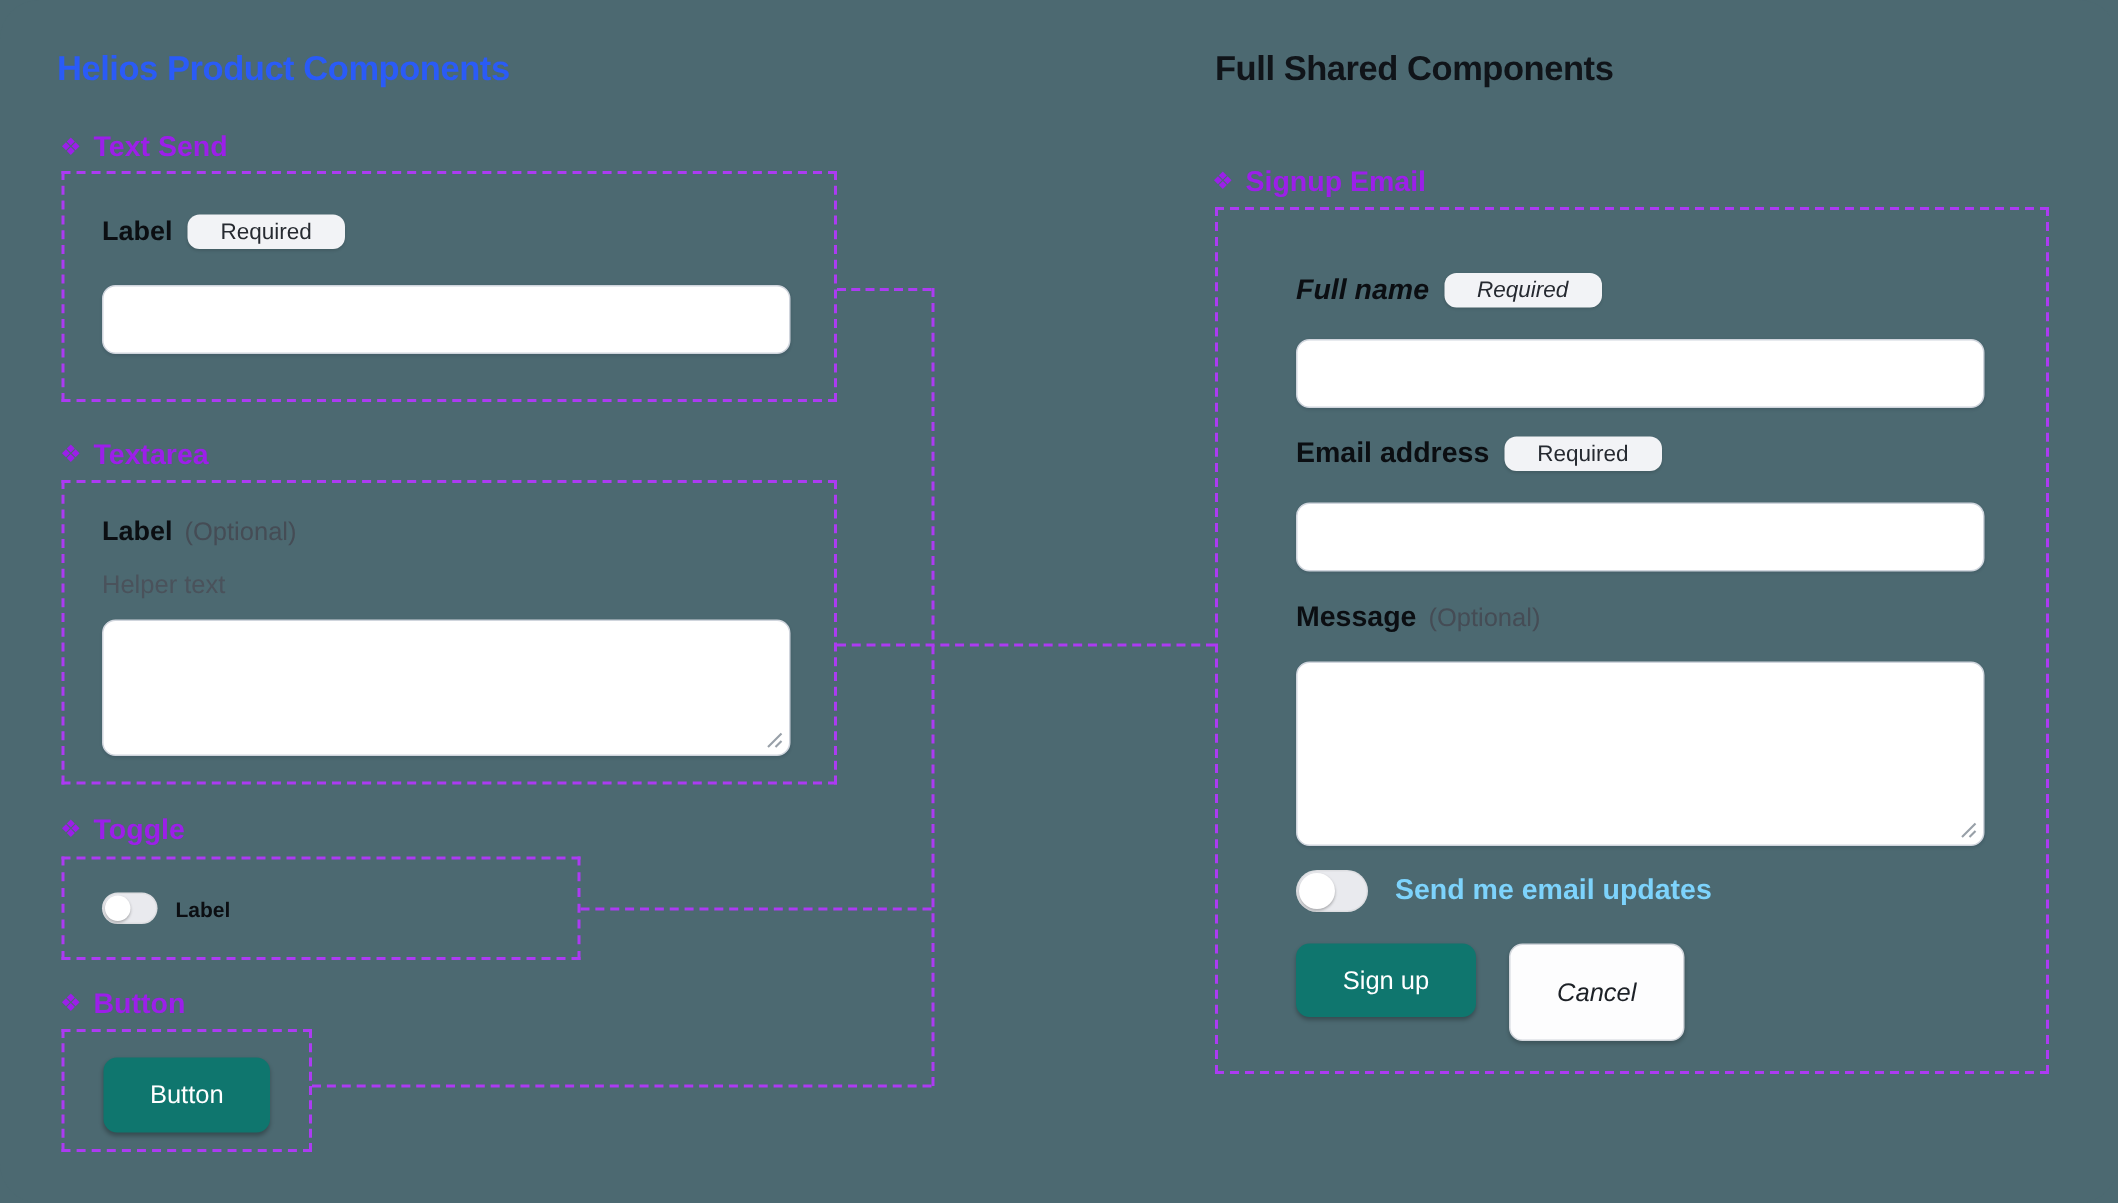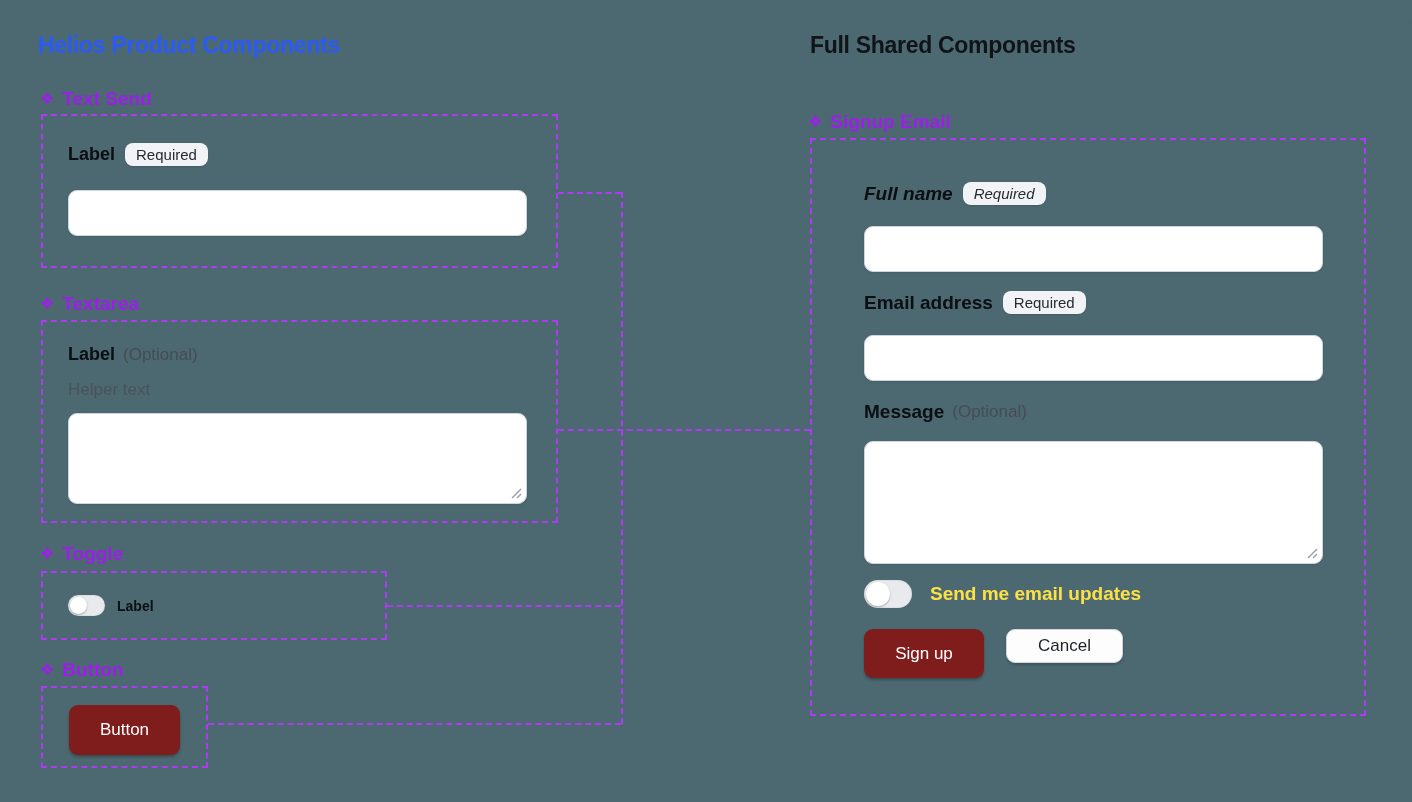--- a/index.html
+++ b/index.html
@@ -15,21 +15,21 @@
   .marker { font-size:16px; line-height:1; }
 
   .dashed-box { position:absolute; border:2px dashed #AC3BF2; box-sizing:border-box; }
   .conn-h { position:absolute; border-top:2px dashed #AC3BF2; height:0; }
   .conn-v { position:absolute; border-left:2px dashed #AC3BF2; width:0; }
 
   .label-row { position:absolute; display:flex; align-items:center; white-space:nowrap; }
   .field-label { font-size:18px; font-weight:bold; color:#0B0E12; }
   .field-label-lg { font-size:19px; font-weight:bold; color:#0B0E12; }
   .badge { margin-left:10px; background:#F2F3F6; color:#262A31; font-size:15px;
-           padding:3px 11px; border-radius:8px; box-shadow:0 1px 2px rgba(0,0,0,0.12); }
+           padding:3px 22px; border-radius:8px; box-shadow:0 1px 2px rgba(0,0,0,0.12); }
   .optional { margin-left:8px; font-size:17px; color:#454C55; }
   .helper { position:absolute; font-size:17px; color:#4A525B; white-space:nowrap; }
 
   .ctl-input { position:absolute; background:#ffffff; border:1px solid #D0D5DD; border-radius:9px;
                box-shadow:0 1px 2px rgba(16,24,40,0.12); box-sizing:border-box;
                font-size:16px; padding:0 14px; outline:none; color:#101419; }
   .ta-wrap { position:absolute; }
   .ta-wrap textarea { width:100%; height:100%; resize:none; background:#ffffff; border:1px solid #D0D5DD;
                       border-radius:9px; box-shadow:0 1px 2px rgba(16,24,40,0.12); box-sizing:border-box;
                       font-size:16px; padding:10px 14px; outline:none; font-family:inherit; color:#101419; }
@@ -37,25 +37,25 @@
 
   .toggle { position:relative; border-radius:999px; background:#E9EAEE;
             box-shadow:inset 0 0 0 1px rgba(0,0,0,0.05); flex:none; cursor:pointer; }
   .toggle .knob { position:absolute; top:2px; left:2px; background:#ffffff; border-radius:50%;
                   box-shadow:0 1px 2px rgba(0,0,0,0.30); }
   .toggle-sm { width:37px; height:21px; }
   .toggle-sm .knob { width:17px; height:17px; }
   .toggle-lg { width:48px; height:28px; }
   .toggle-lg .knob { width:24px; height:24px; }
   .toggle-label-sm { margin-left:12px; font-size:14px; font-weight:bold; color:#0B0E12; }
-  .toggle-label-lg { margin-left:18px; font-size:19px; font-weight:bold; color:#fde047; }
+  .toggle-label-lg { margin-left:18px; font-size:19px; font-weight:bold; color:#7dd3fc; }
 
   .btn { position:absolute; border:none; border-radius:9px; font-size:17px; cursor:pointer;
          font-family:inherit; display:flex; align-items:center; justify-content:center; box-sizing:border-box; }
-  .btn-primary { background:#7f1d1d; color:#ffffff; box-shadow:0 2px 3px rgba(0,0,0,0.28); }
+  .btn-primary { background:#0f766e; color:#ffffff; box-shadow:0 2px 3px rgba(0,0,0,0.28); }
   .btn-secondary { background:#FDFDFE; color:#1D2127; border:1px solid #D2D6DC; box-shadow:0 2px 3px rgba(0,0,0,0.20); }
 </style>
 </head>
 <body>
 
 <div class="canvas">
 
   <div class="page-title title-blue" style="left:38px; top:32px;">Helios Product Components</div>
 
   <div class="comp-header" style="left:40px; top:88px;">
@@ -150,16 +150,16 @@
     </div>
 
     <div class="label-row" style="left:52px; top:440px;">
       <span class="toggle toggle-lg">
         <span class="knob"></span>
       </span>
       <span class="toggle-label-lg">Send me email updates</span>
     </div>
 
     <button class="btn btn-primary" style="left:52px; top:489px; width:120px; height:49px;">Sign up</button>
-    <button class="btn btn-secondary" style="left:194px; top:489px; width:117px; height:34px;">Cancel</button>
+    <button class="btn btn-secondary" style="left:194px; top:489px; width:117px; height:65px;font-style:italic;">Cancel</button>
   </div>
 
 </div>
 
 </body></html>

